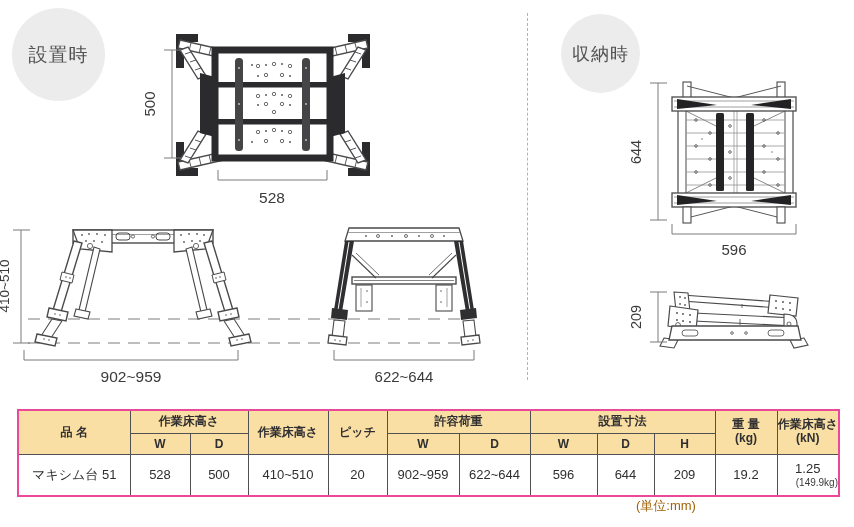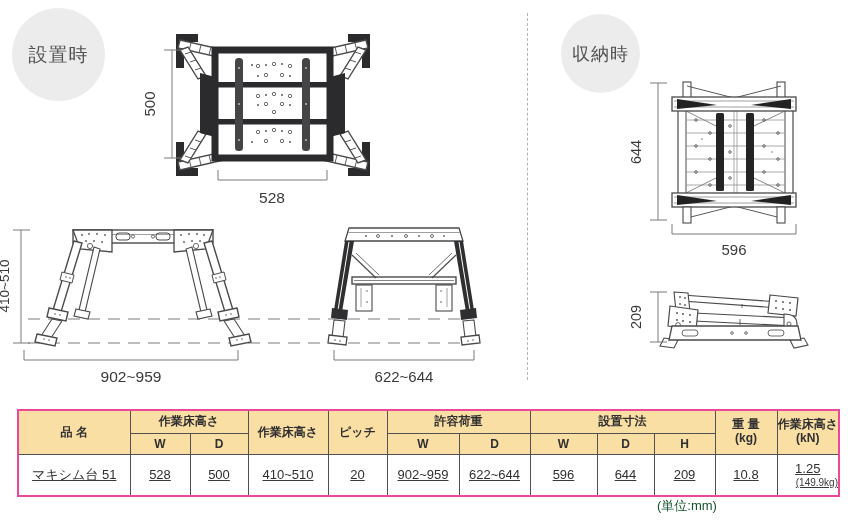--- a/index.html
+++ b/index.html
@@ -27,25 +27,25 @@
     position:absolute;left:17px;top:409px;width:821px;
     border-collapse:collapse;table-layout:fixed;border:2px solid #ec4899;
   }
   .spec-table th,.spec-table td{
     border:1px solid #515154;text-align:center;vertical-align:middle;padding:0;color:#2f2f31;
   }
   .spec-table th{background:#fadfa4;font-size:12px;font-weight:bold;}
   .spec-table td{background:#ffffff;font-size:13px;font-weight:normal;}
   .row-group{height:23px;}
   .row-sub{height:21px;}
-  .row-data{height:42px;text-decoration:underline;}
+  .row-data{height:42px;}
   .th-sub{font-size:13px;}
   .two-line{line-height:1.15;display:block;}
   .small-note{font-size:10px;color:#3a3a3c;display:block;margin-top:1px;text-align:right;}
-  .unit-note{left:657px;top:497px;font-size:13px;color:#14532d;}
+  .unit-note{left:636px;top:497px;font-size:13px;color:#a16207;}
 </style>
 </head>
 <body>
 
 <div class="canvas">
 
   <div class="abs badge stored">
     <span>収納時</span>
   </div>
   <div class="abs badge installed">
@@ -404,21 +404,21 @@
       <td>マキシム台 51</td>
       <td>528</td>
       <td>500</td>
       <td>410~510</td>
       <td>20</td>
       <td>902~959</td>
       <td>622~644</td>
       <td>596</td>
       <td>644</td>
       <td>209</td>
-      <td>10.8</td>
+      <td>19.2</td>
       <td>
         <span>1.25</span>
         <span class="small-note">(149.9kg)</span>
       </td>
     </tr>
   </tbody>
     </table>
 
   <div class="abs unit-note">(単位:mm)</div>
 

